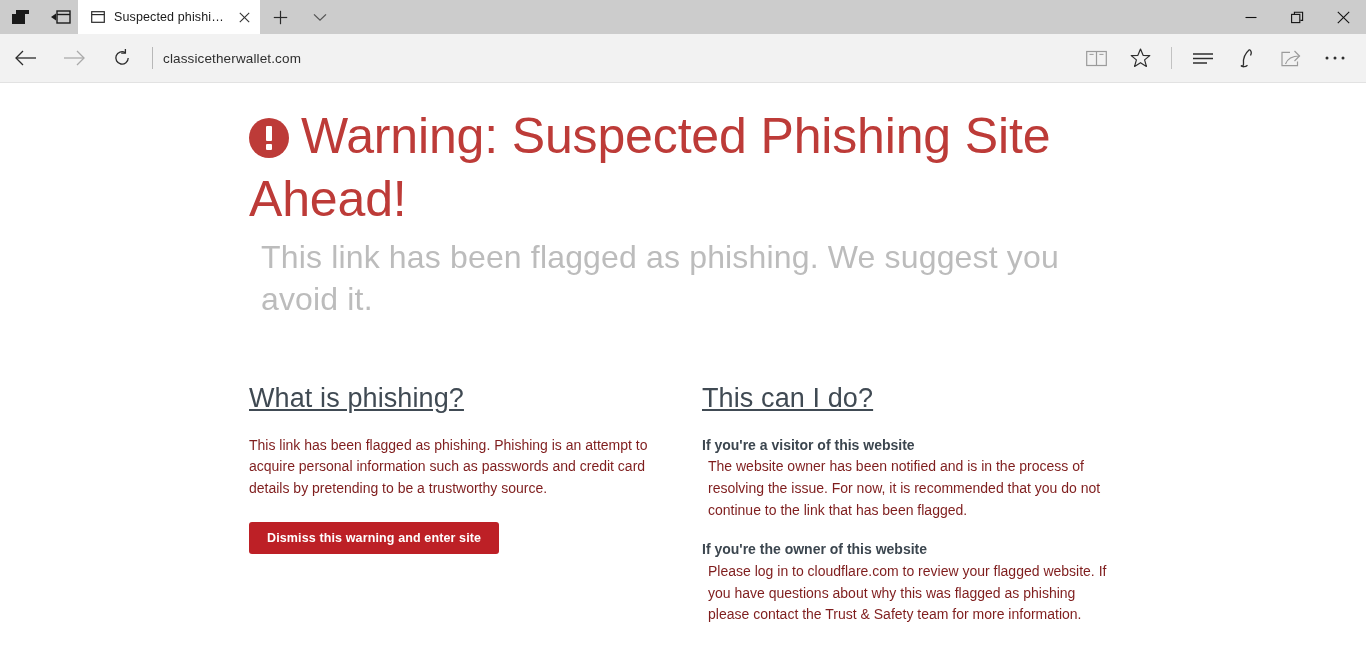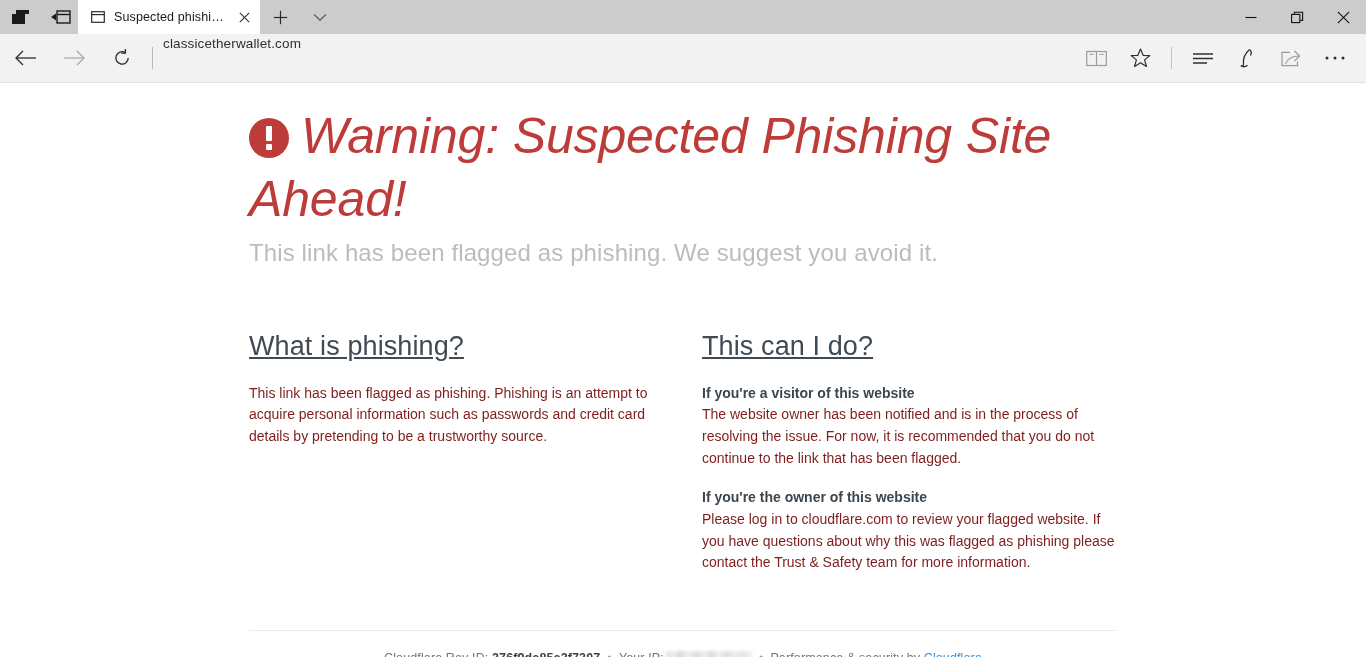--- a/index.html
+++ b/index.html
@@ -131,21 +131,21 @@
     width: 1px;
     height: 22px;
     background: #b8b8b8;
     margin: 0 10px 0 8px;
     flex: none;
   }
   .addressbar {
     flex: 1;
     height: 44px;
     display: flex;
-    align-items: flex-start;
+    align-items: center;
   }
   .addr-text {
     font-size: 13.5px;
     color: #2f2f2f;
     letter-spacing: 0.01em;
   }
   .toolbar-right {
     display: flex;
     align-items: center;
     padding-right: 10px;
@@ -182,21 +182,20 @@
   }
 
   .headline {
     font-size: 50px;
     font-weight: 300;
     color: #bd3b38;
     line-height: 1.26;
     margin: 0;
     letter-spacing: -0.003em;
     display: block;
-    font-style: italic;
   }
   .headline-icon {
     display: inline-block;
     width: 40px;
     height: 40px;
     border-radius: 50%;
     background: #bd3b38;
     position: relative;
     vertical-align: -5px;
     margin-right: 12px;
@@ -218,24 +217,24 @@
     left: 50%;
     top: 26px;
     transform: translateX(-50%);
     width: 6px;
     height: 6px;
     background: #ffffff;
     border-radius: 1px;
   }
 
   .subhead {
-    font-size: 24px;
+    font-size: 32px;
     font-weight: 300;
     color: #bcbcbc;
-    margin: 6px 0 0 0;
+    margin: 6px 0 0 12px;
     line-height: 1.3;
     letter-spacing: 0.005em;
   }
 
   .columns {
     display: flex;
     margin-top: 62px;
   }
   .col-left { width: 453px; flex: none; }
   .col-right { flex: 1; }
@@ -250,21 +249,21 @@
     text-decoration: underline;
   }
 
   .body-text {
     font-size: 14px;
     color: #7f1d1d;
     line-height: 1.55;
     margin: 0;
     max-width: 405px;
   }
-  .col-right .body-text { max-width: 430px; }
+  .col-right .body-text { max-width: 430px; margin-left: 6px; }
 
   .bold-line {
     font-size: 14px;
     font-weight: bold;
     color: #3c464f;
     line-height: 1.55;
     margin: 0;
   }
 
   .block-gap { margin-top: 18px; }
@@ -479,20 +478,21 @@
         <span class="headline-icon"></span><span>Warning: Suspected Phishing Site Ahead!</span>
       </h1>
 
       <p class="subhead">This link has been flagged as phishing. We suggest you avoid it.</p>
 
       <div class="columns">
 
         <div class="col-left">
           <h2 class="col-title">What is phishing?</h2>
           <p class="body-text">This link has been flagged as phishing. Phishing is an attempt to acquire personal information such as passwords and credit card details by pretending to be a trustworthy source.</p>
+          <button class="dismiss-btn">Dismiss this warning and enter site</button>
         </div>
 
         <div class="col-right">
           <h2 class="col-title">This can I do?</h2>
 
           <p class="bold-line">If you're a visitor of this website</p>
           <p class="body-text">The website owner has been notified and is in the process of resolving the issue. For now, it is recommended that you do not continue to the link that has been flagged.</p>
 
           <p class="bold-line block-gap">If you're the owner of this website</p>
           <p class="body-text">Please log in to cloudflare.com to review your flagged website. If you have questions about why this was flagged as phishing please contact the Trust &amp; Safety team for more information.</p>

